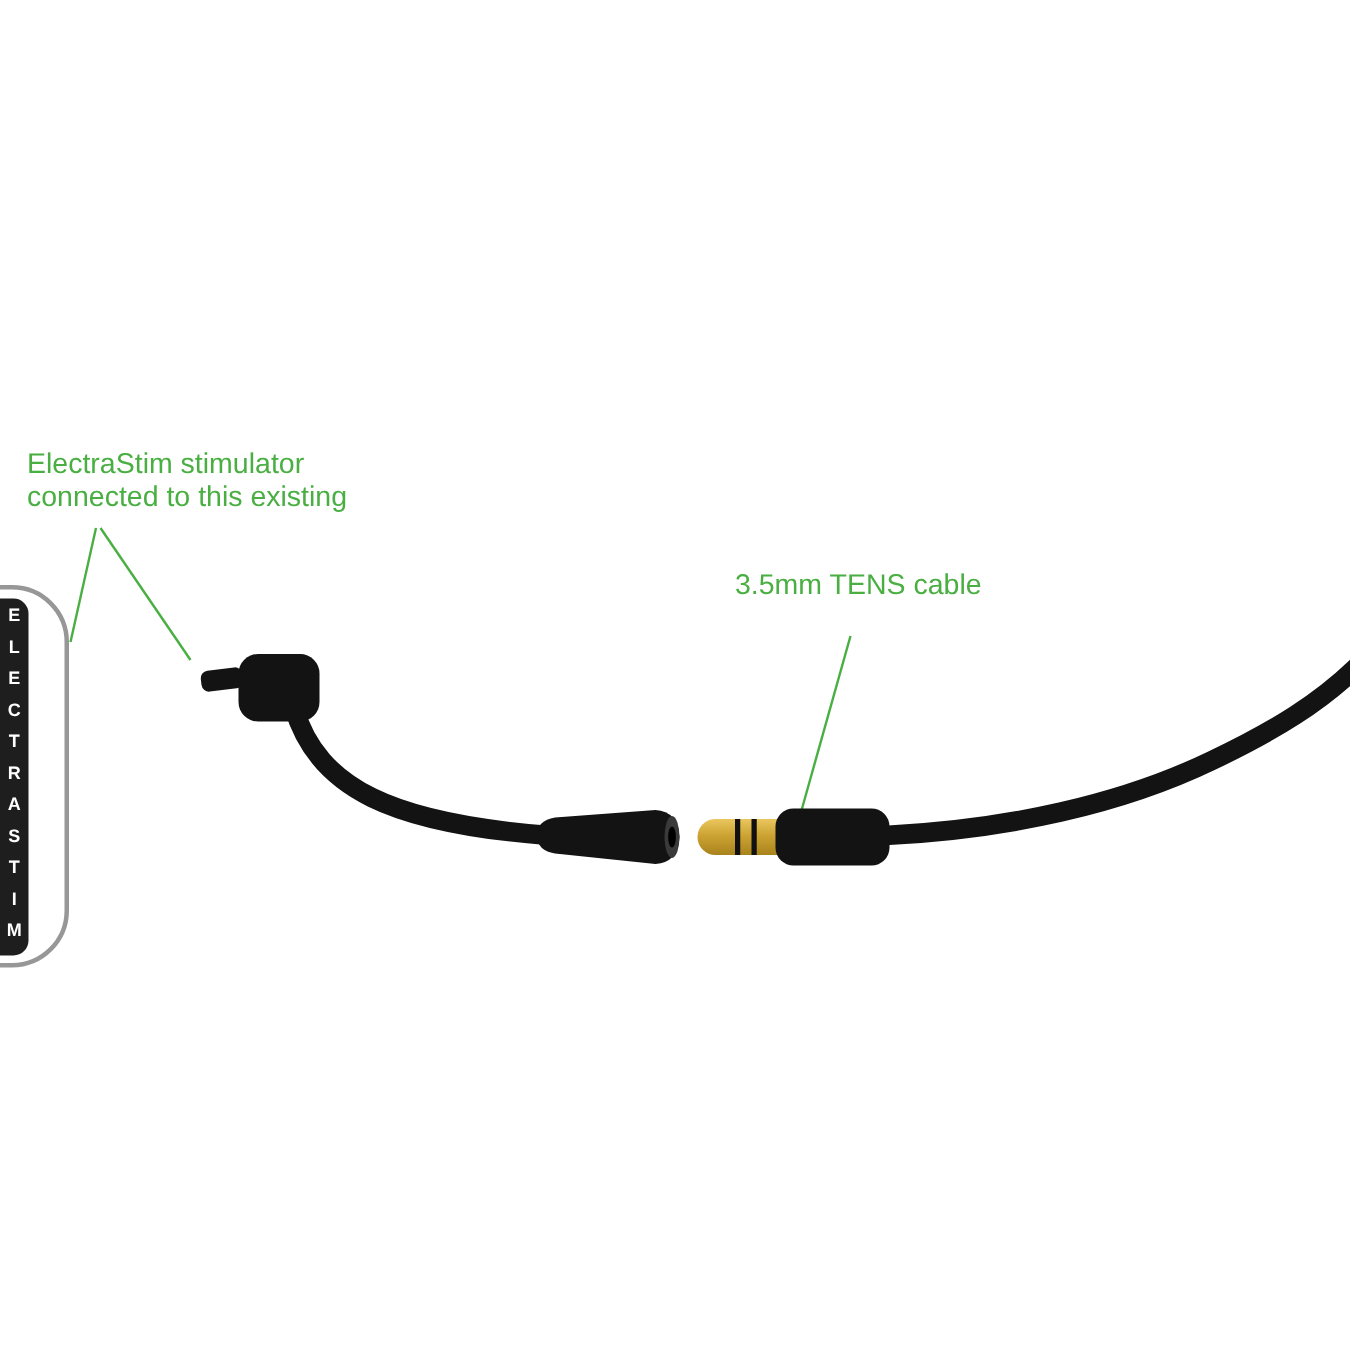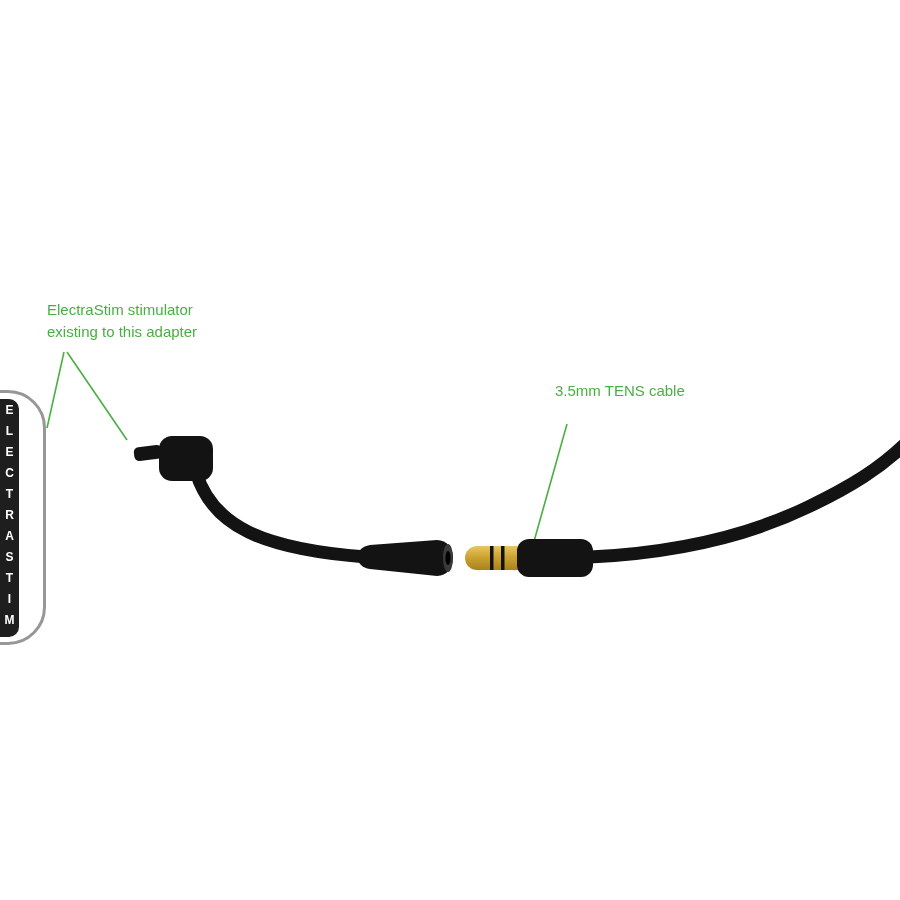--- a/index.html
+++ b/index.html
@@ -15,27 +15,26 @@
     background:#ffffff;
     font-family:"Liberation Sans", sans-serif;
   }
   .stage{position:absolute;inset:0;}
   svg.diagram{position:absolute;left:0;top:0;}
 
   
   .label{
     position:absolute;
     color:var(--annotation-green);
-    font-size:15px;
+    font-size:19px;
     line-height:21.5px;
     white-space:nowrap;
-    margin-left:29px;
   }
   .label-left{left:18px;top:299px;}
-  .label-right{left:526px;top:380px;}
+  .label-right{left:490px;top:380px;}
 
   
   .badge-outline{
     position:absolute;
     left:-52px;top:390px;
     width:98px;height:255px;
     border:3px solid var(--badge-outline-gray);
     border-radius:38px;
     background:#ffffff;
     box-sizing:border-box;
@@ -101,20 +100,20 @@
       <rect x="490" y="546" width="3.5" height="24" fill="#111111"></rect>
       <rect x="501" y="546" width="3.5" height="24" fill="#111111"></rect>
       <rect x="517" y="539" width="76" height="38" rx="12" fill="var(--cable-black)"></rect>
     </g>
 
     <path d="M 590 557 C 672 553 748 536 808 507 C 852 486 880 468 904 445" stroke="var(--cable-black)" stroke-width="13" stroke-linecap="round" fill="none"></path>
   </svg>
 
   <div class="label label-left">
     <div>ElectraStim stimulator</div>
-    <div>existing to this adapter</div>
+    <div>connected to this existing</div>
   </div>
 
   <div class="label label-right">
     <div>3.5mm TENS cable</div>
   </div>
 
 </div>
 
 </body></html>

